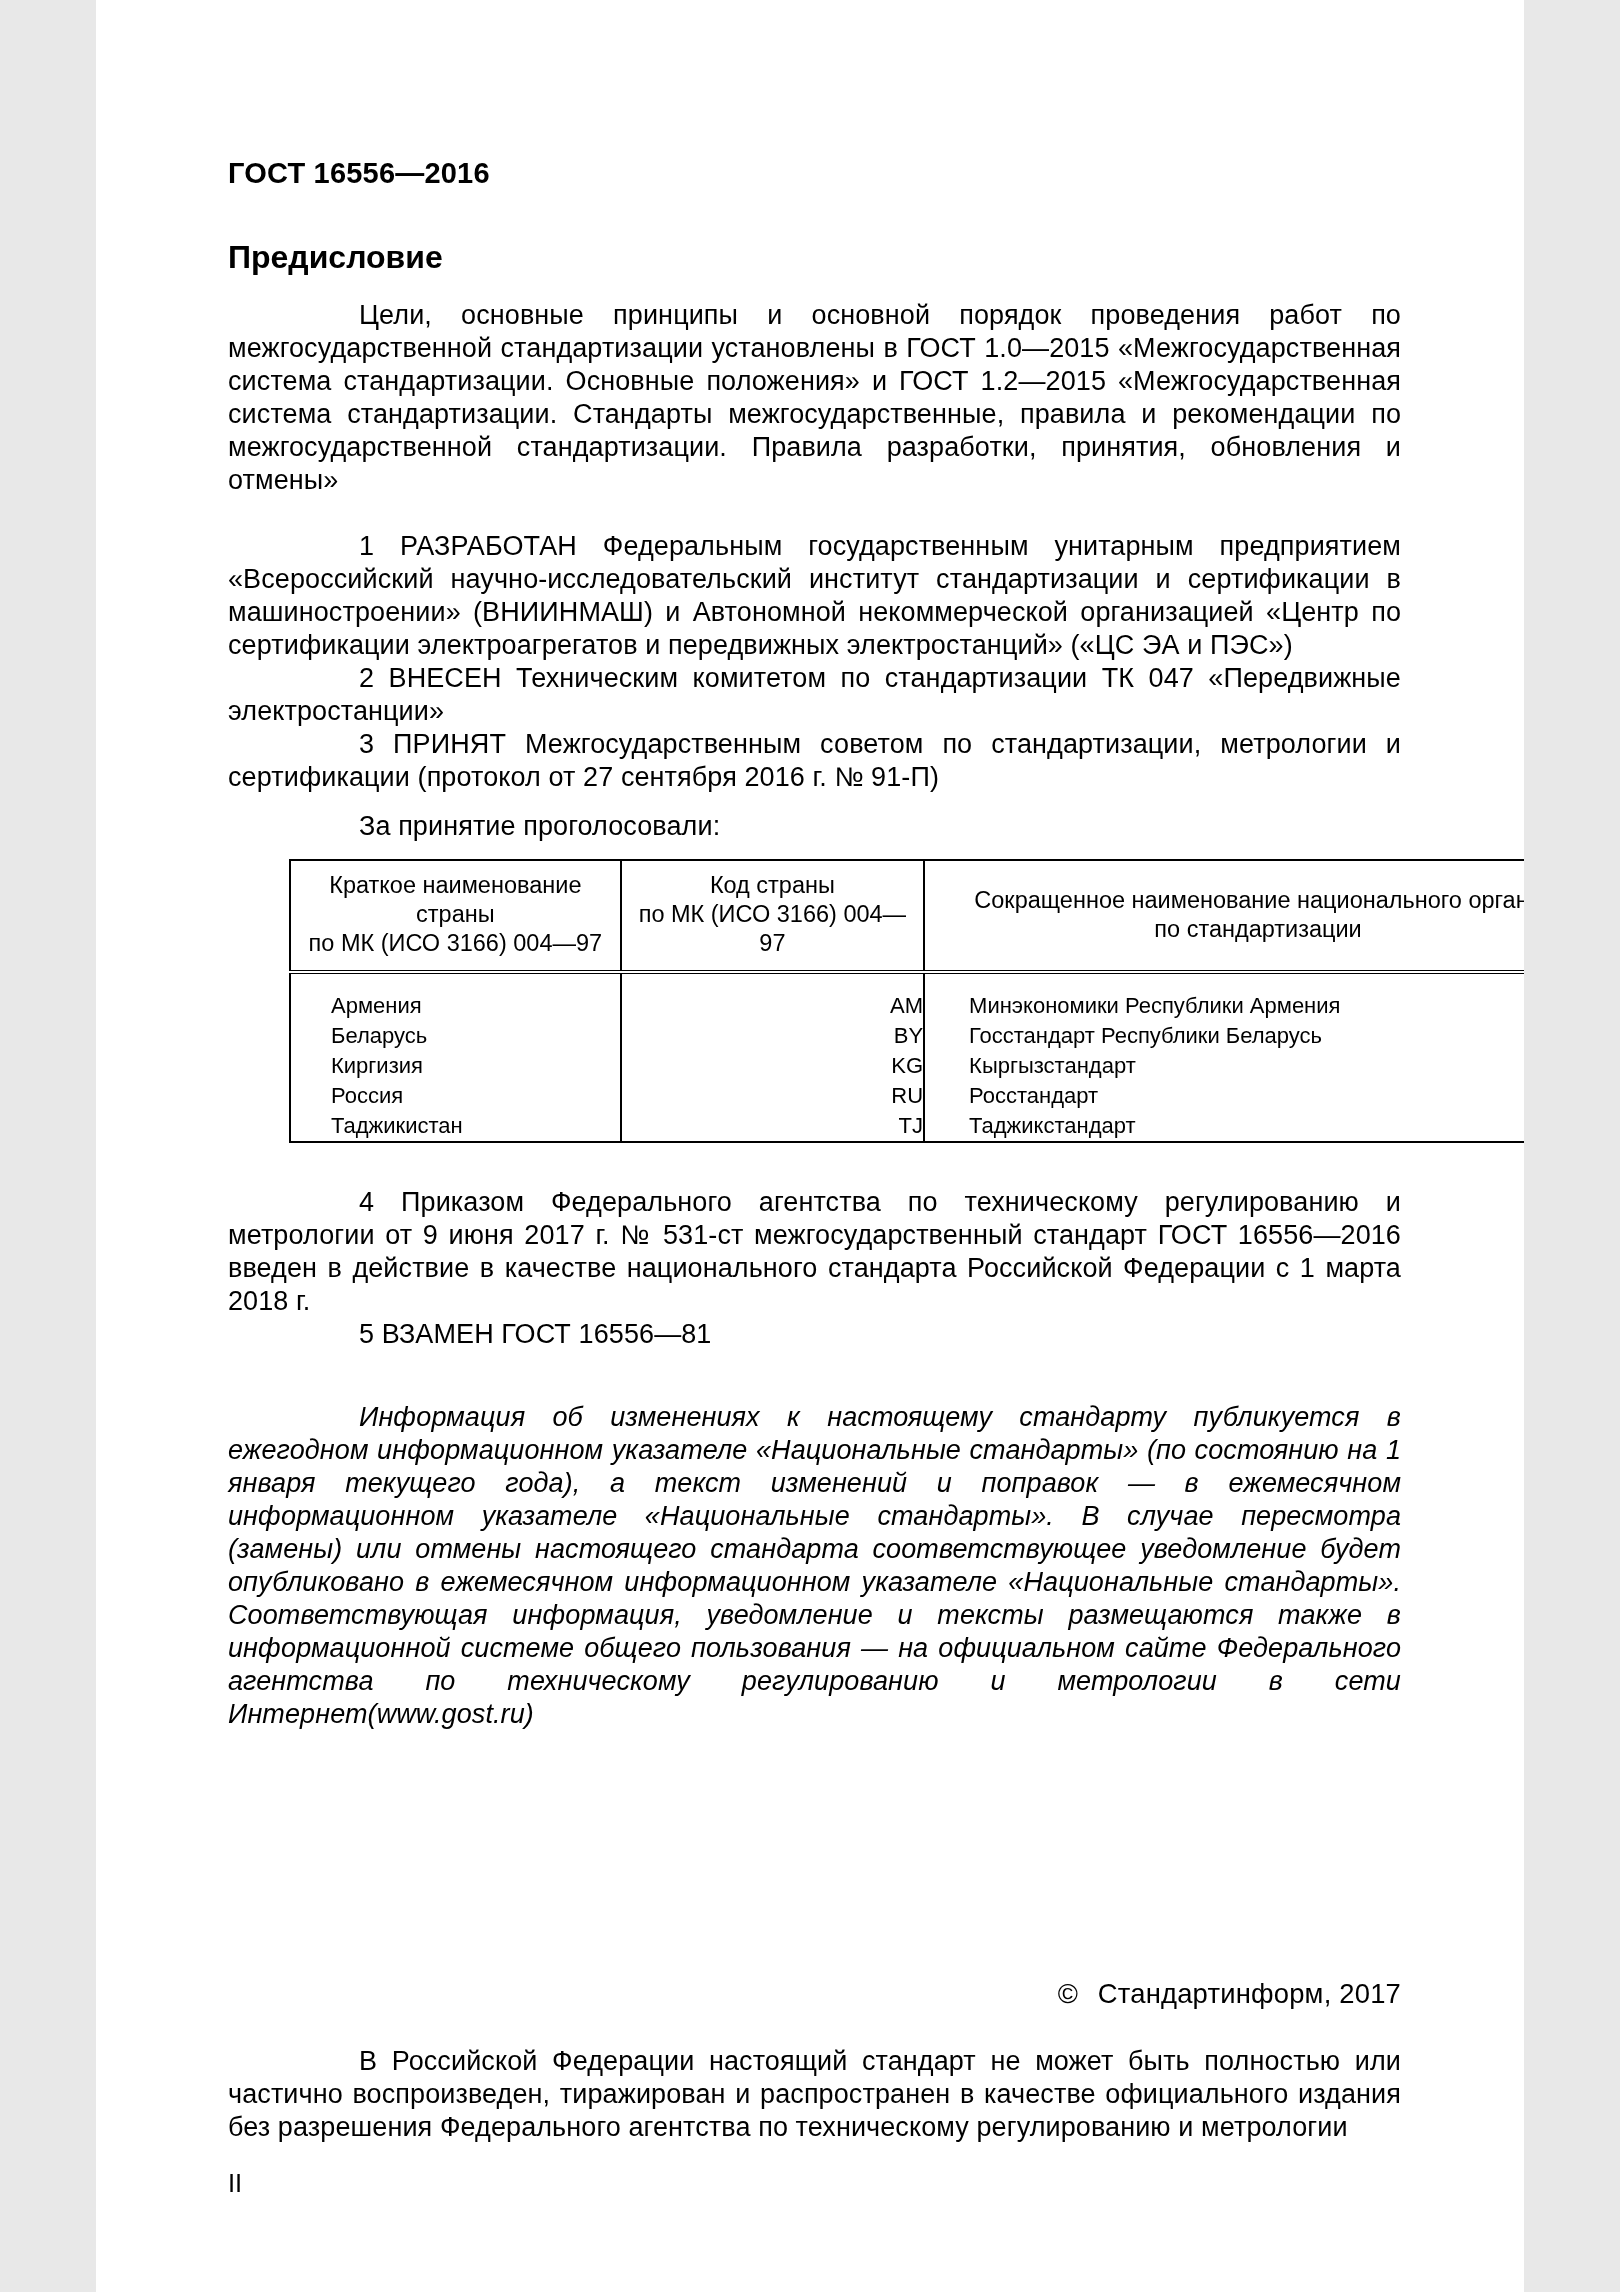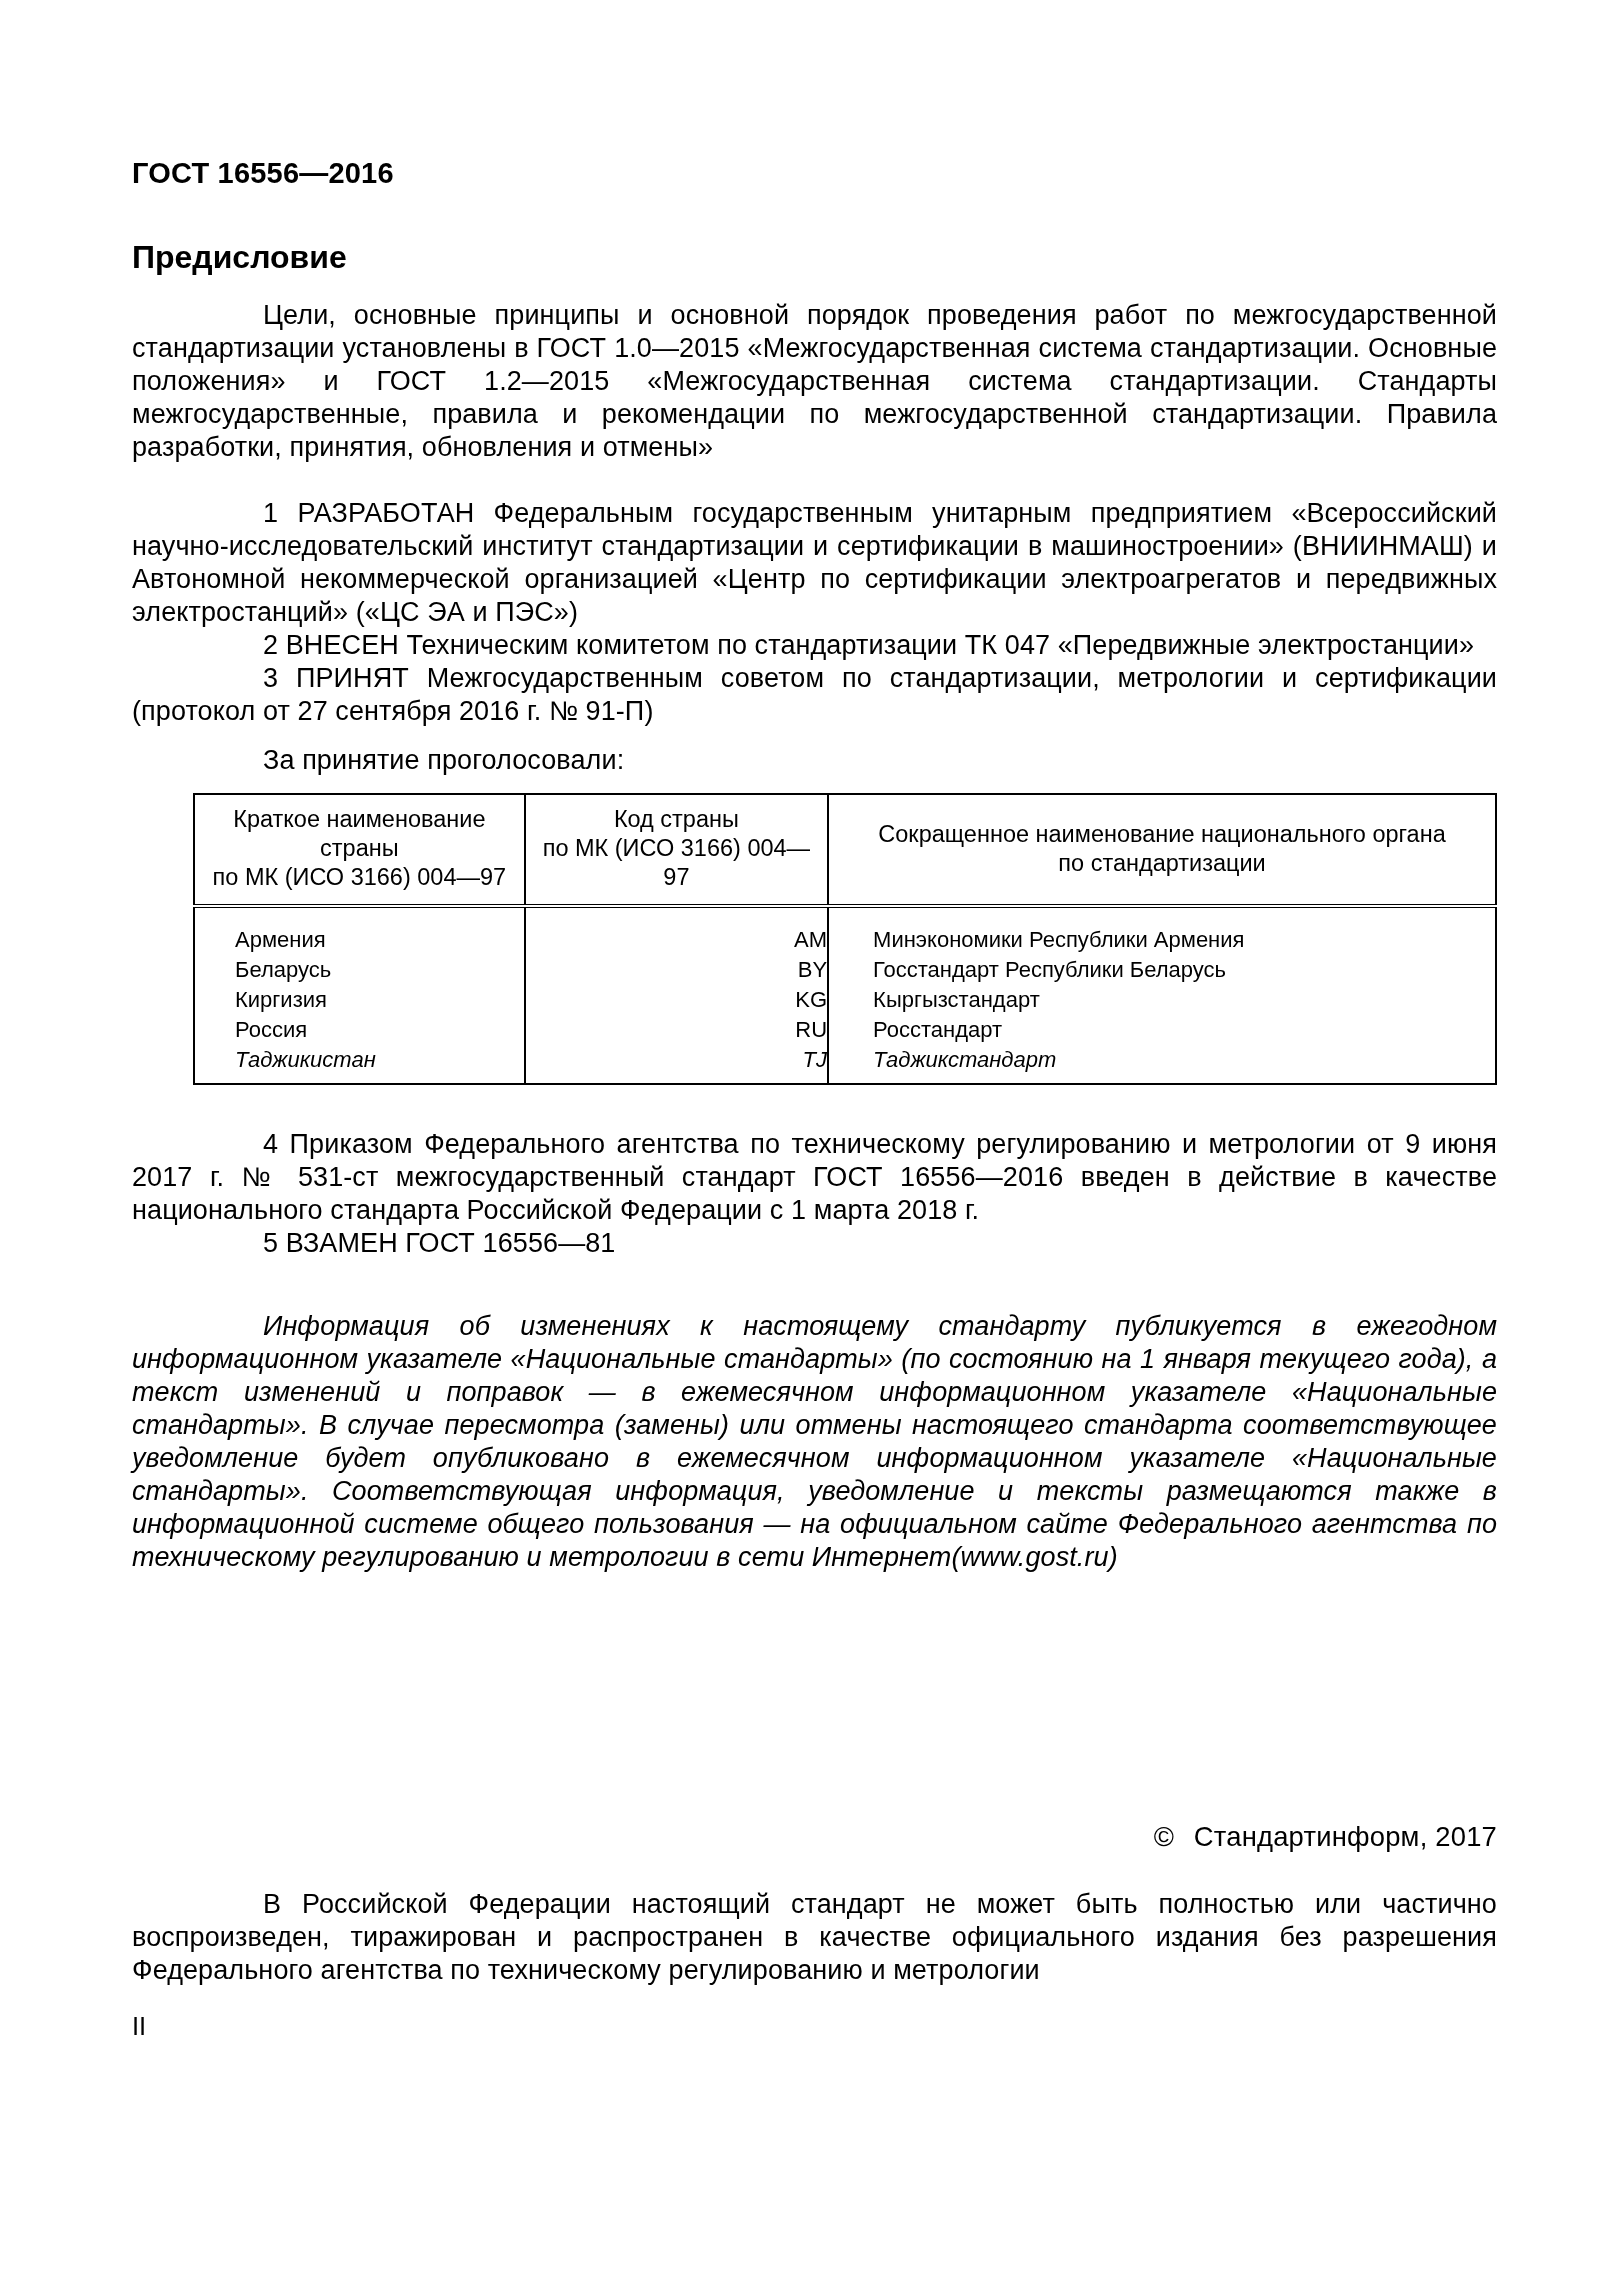--- a/index.html
+++ b/index.html
@@ -1,18 +1,18 @@
 <!DOCTYPE html>
 <html lang="ru"><head>
 <meta charset="utf-8">
 <style>
   html, body { margin: 0; padding: 0; background: #e8e8e8; }
   .page {
     position: relative;
-    width: 1620px;
+    width: 1428px;
     height: 2293px;
     margin: 0 auto;
     background: #ffffff;
     box-sizing: border-box;
     padding: 157px 123px 0 132px;
     font-family: "Liberation Sans", "DejaVu Sans", sans-serif;
     color: #000000;
     overflow: hidden;
   }
   .doc-code {
@@ -63,21 +63,21 @@
     white-space: pre-line;
   }
   .vote-table th + th, .vote-table td + td { border-left: 2px solid #000; }
   .vote-table td {
     font-size: 22px;
     line-height: 30px;
     padding: 0;
     vertical-align: top;
   }
   .vote-table tbody tr:first-child td { padding-top: 16.7px; }
-  .vote-table tbody tr:last-child td { padding-bottom: 8px; font-style: italic; }
+  .vote-table tbody tr:last-child td { padding-bottom: 0; }
   .vote-table td.c-country { padding-left: 40px; }
   .vote-table td.c-code { text-align: right; }
   .vote-table td.c-org { padding-left: 44px; }
   .orders-block { margin-top: 43px; }
   .notice {
     margin-top: 50px;
     font-style: italic;
   }
   .copyright {
     margin-top: 247px;

